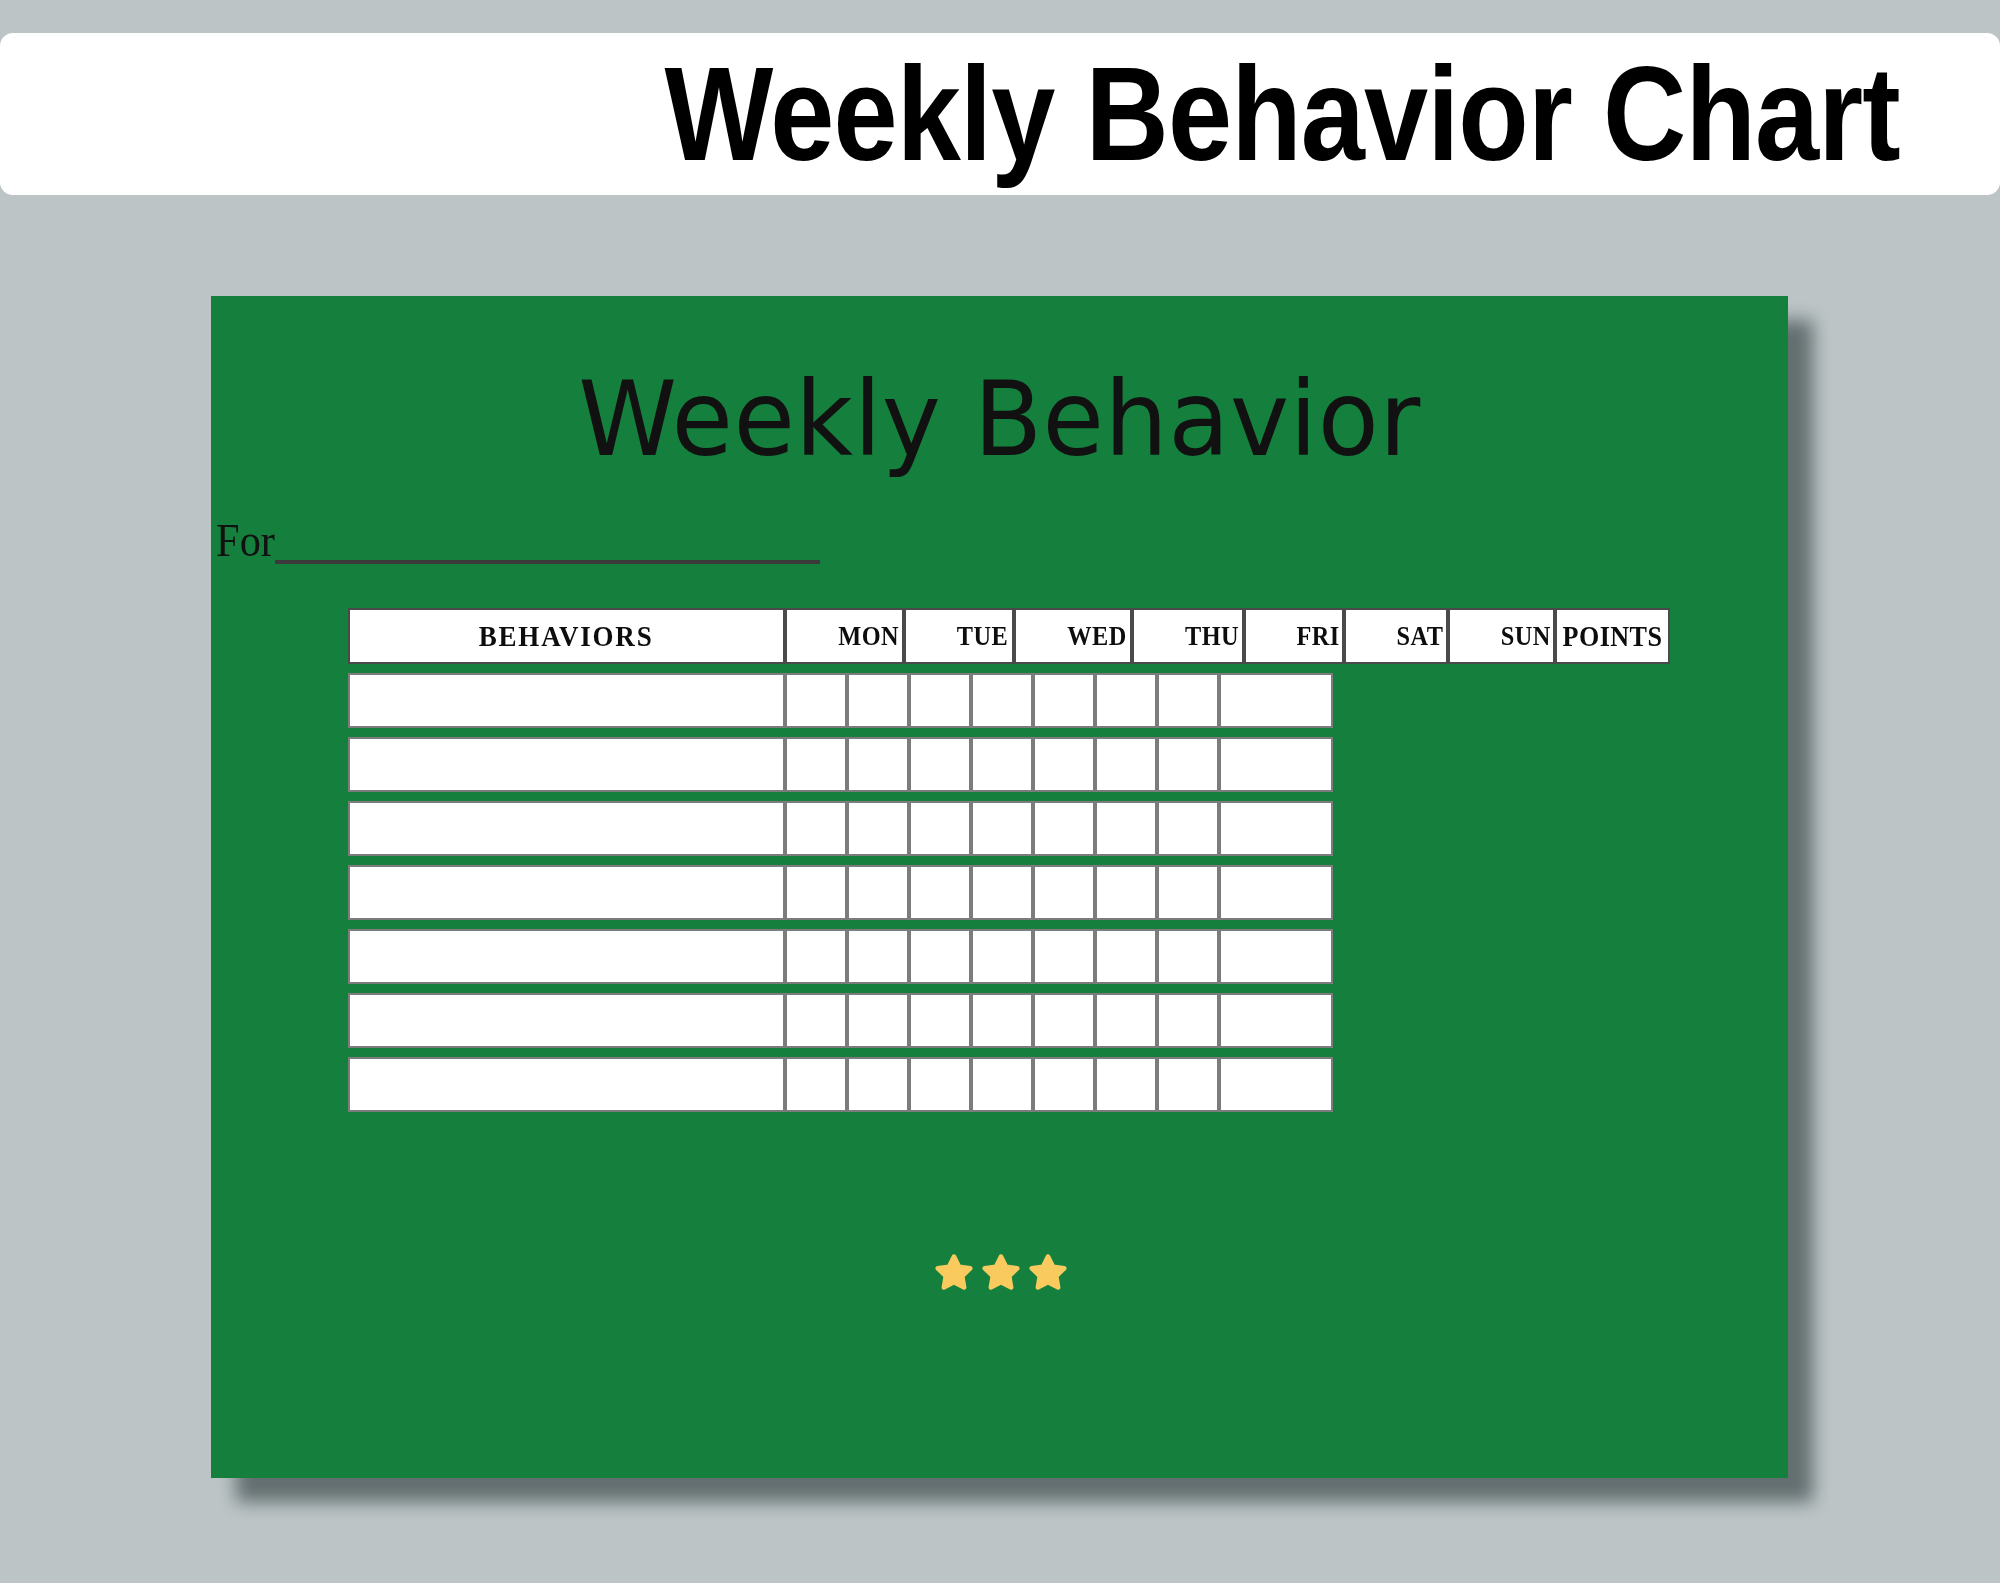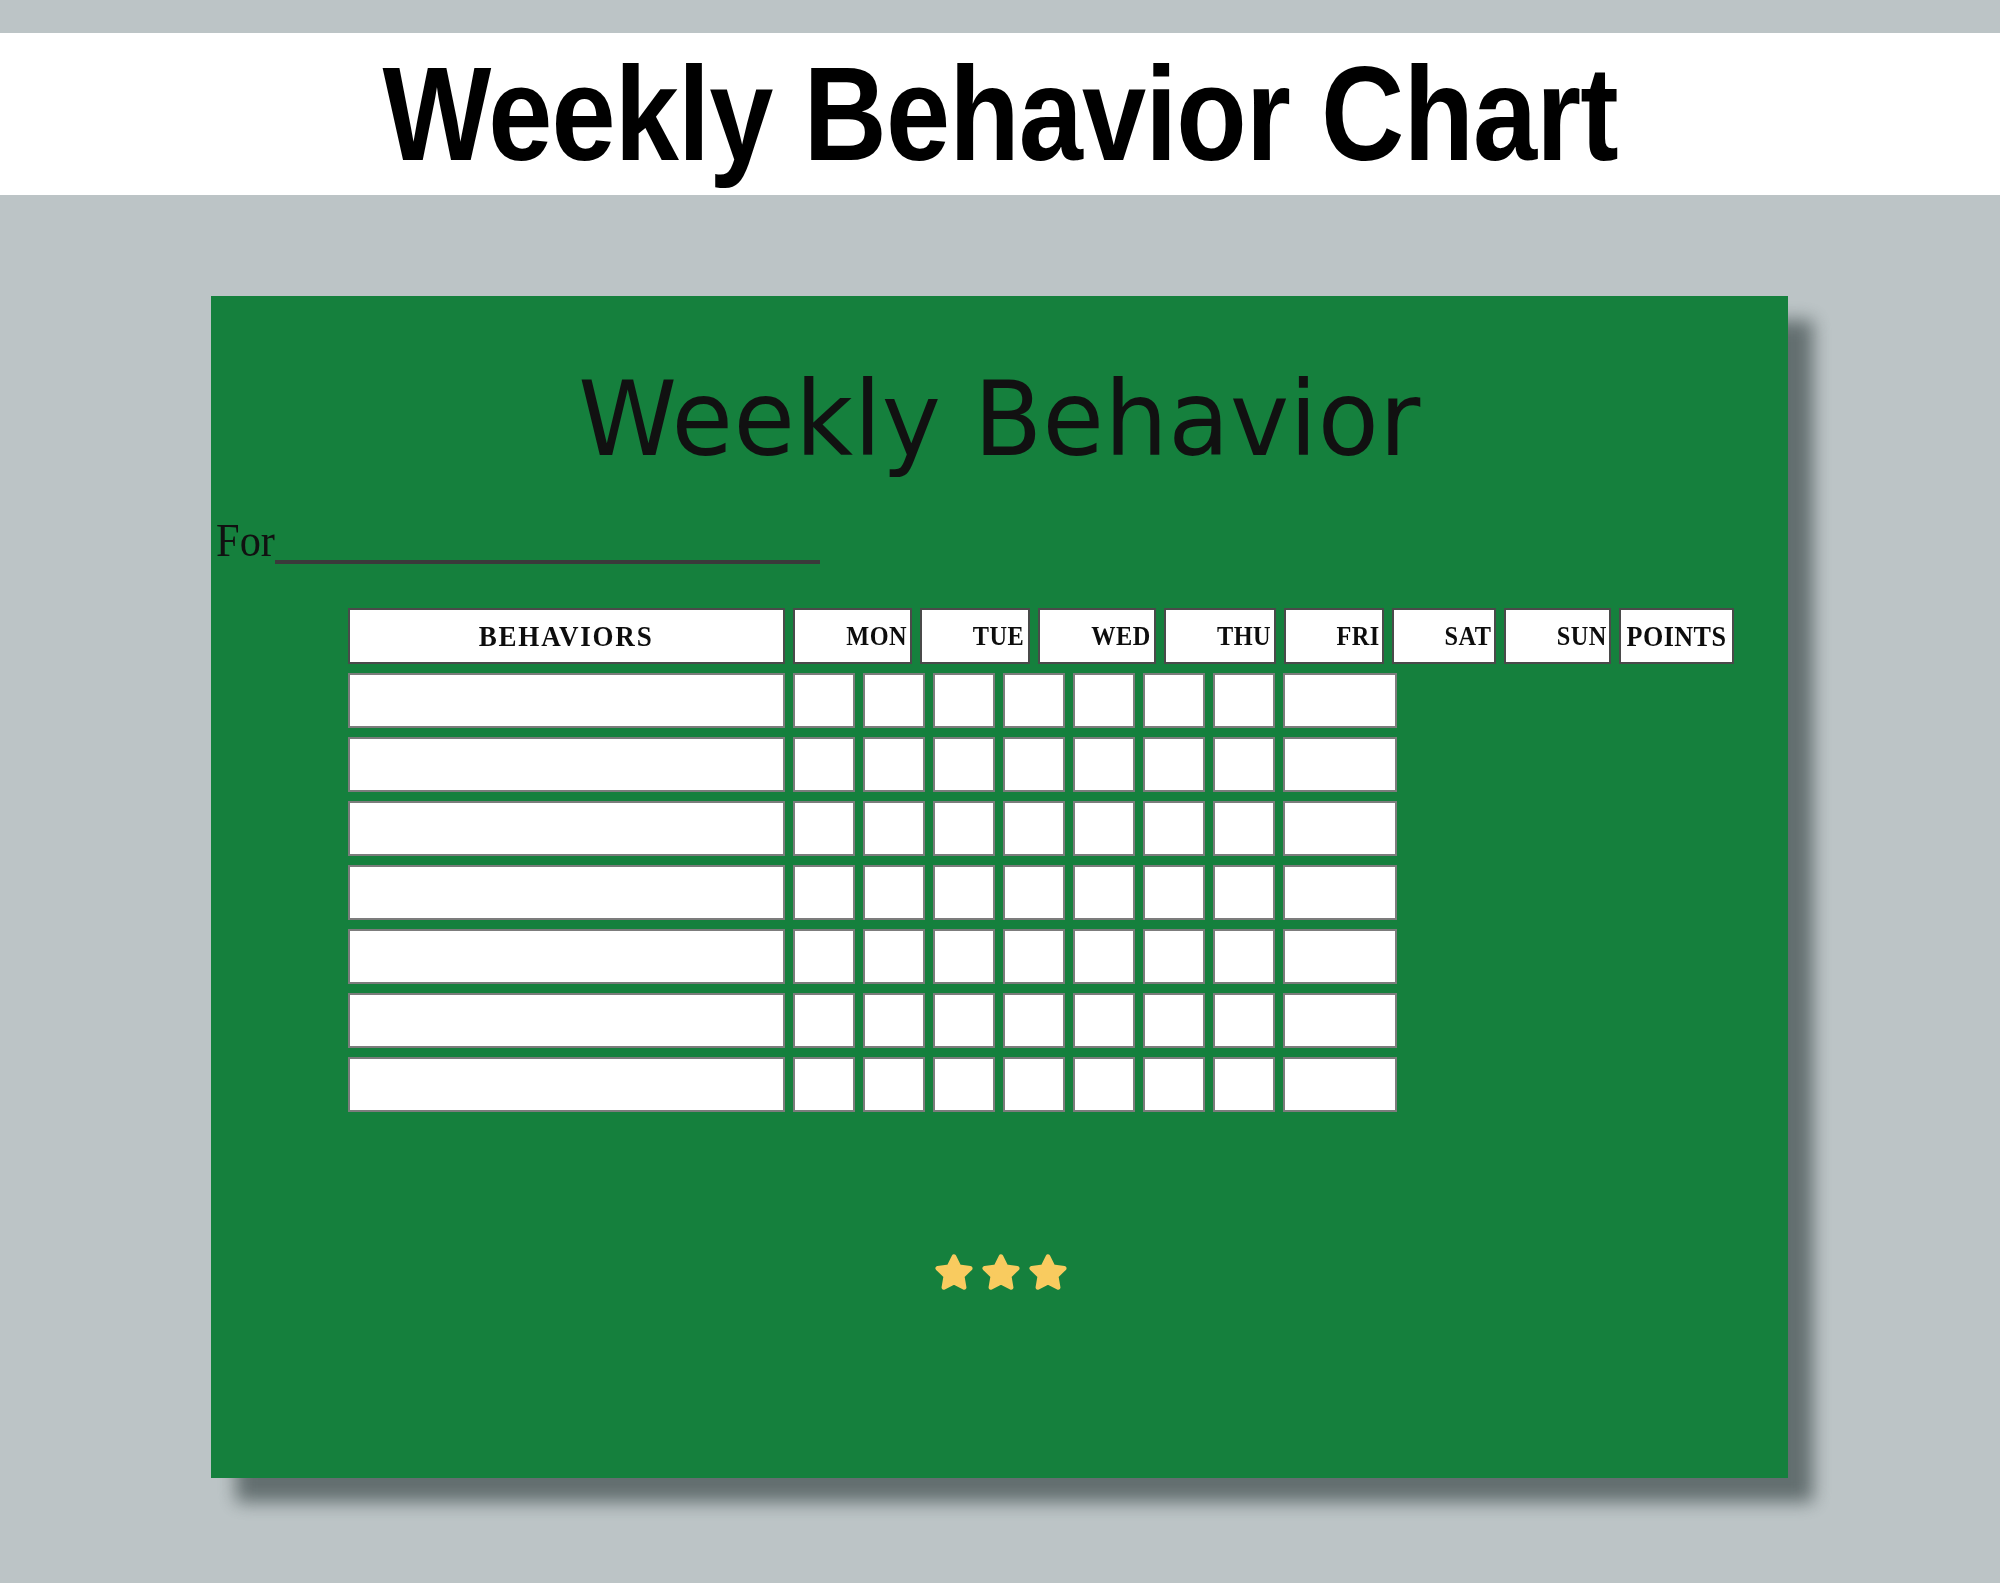--- a/index.html
+++ b/index.html
@@ -20,22 +20,23 @@
   
   .banner {
     position: absolute;
     left: 0;
     top: 33px;
     width: 2000px;
     height: 162px;
     background: #ffffff;
     display: flex;
     align-items: center;
-    justify-content: center;
+    justify-content: flex-end;
     overflow: hidden;
+    border-radius: 13px;
   }
   .banner-title {
     font-family: "Liberation Sans", sans-serif;
     font-weight: 700;
     font-size: 134px;
     line-height: 0.95;
     letter-spacing: -1px;
     color: #000000;
     transform: scaleX(0.86);
     transform-origin: center center;
@@ -109,21 +110,21 @@
   
   .table {
     position: absolute;
     left: 137px;
     top: 312px;
     width: 1307px;
   }
   .trow {
     display: flex;
     align-items: stretch;
-    gap: 8px;
+    gap: 0;
     margin-bottom: 9px;
   }
   .cell {
     border: 2px solid #7c7c7c;
     background: #ffffff;
     display: flex;
     align-items: center;
     justify-content: center;
   }
   .head .cell {

